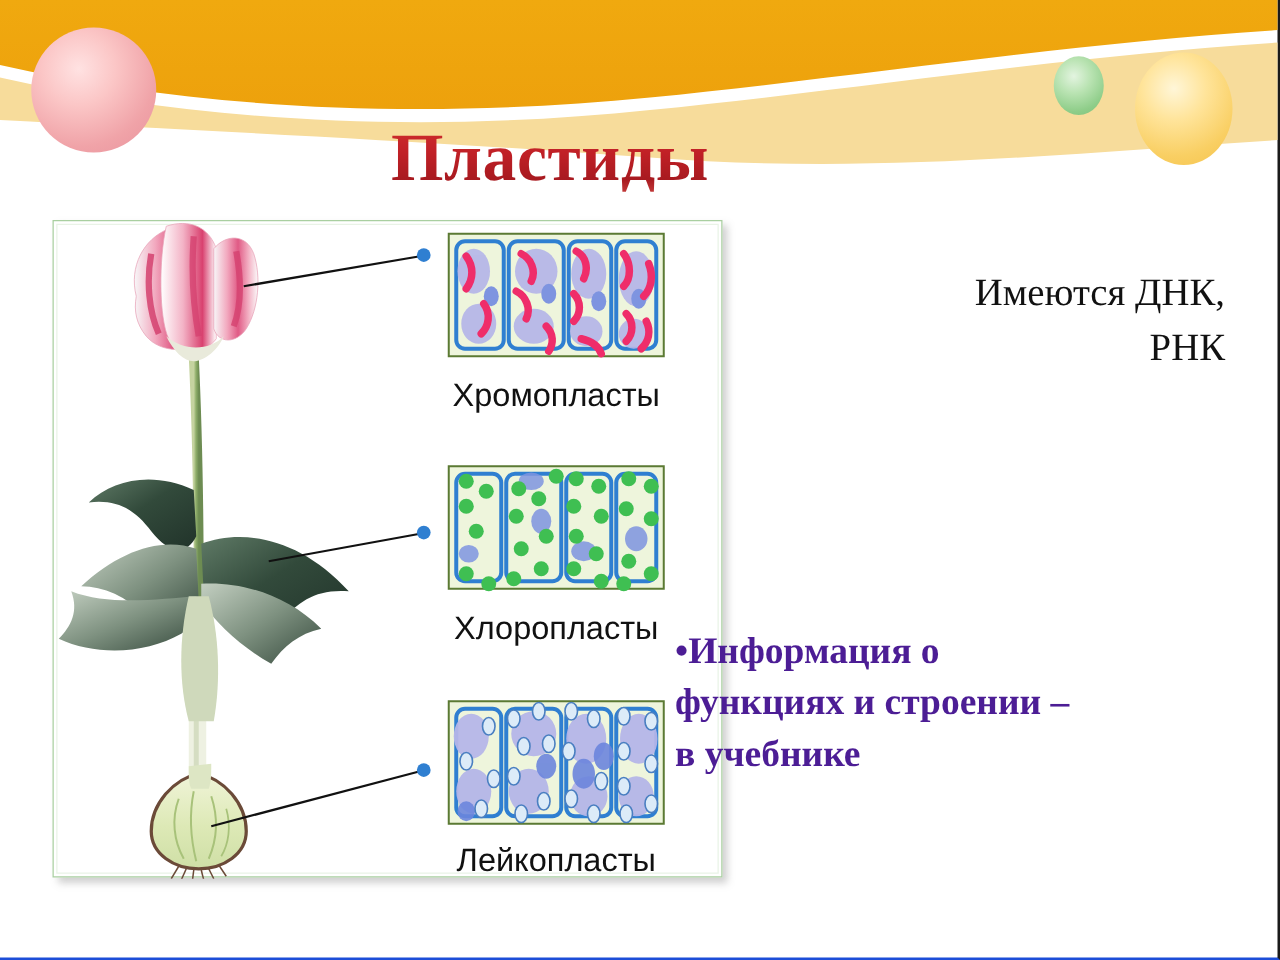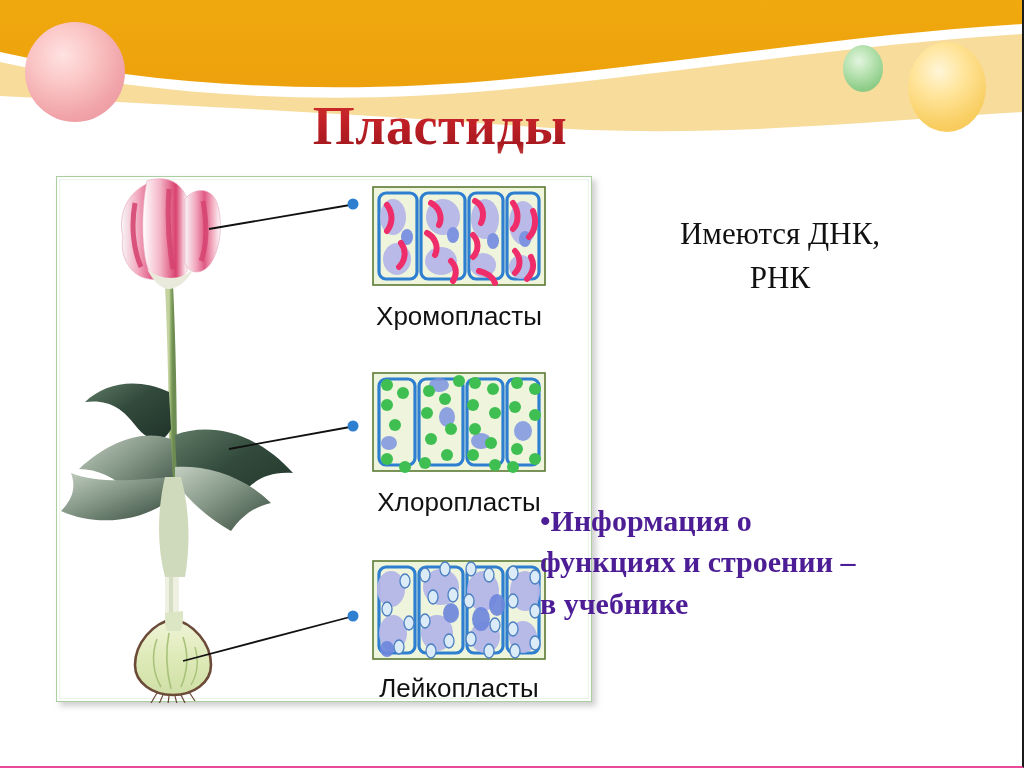--- a/index.html
+++ b/index.html
@@ -7,21 +7,21 @@
   body {
     font-family:"Liberation Serif", serif;
     background:#ffffff;
     position:relative;
     overflow:hidden;
   }
   #slide {
     position:absolute; left:0; top:0; width:1024px; height:768px;
     background:#ffffff;
     border-right:2px solid #1a1a1a;
-    border-bottom:2px solid #ec4899;
+    border-bottom:2px solid #1d4ed8;
     overflow:hidden;
   }
 
   
   .wave-wrap { position:absolute; left:0; top:0; width:1024px; height:135px; }
   .wave-wrap svg { display:block; }
 
   .bubble { position:absolute; border-radius:50%; }
   .bubble-pink {
     left:25px; top:22px; width:100px; height:100px;
@@ -50,36 +50,35 @@
     background-clip:text;
     -webkit-text-fill-color:transparent;
   }
 
   
   #picture-panel {
     position:absolute; left:42px; top:176px; width:536px; height:526px;
     background:#ffffff;
     border:1px solid #a9cfa0;
     box-shadow:4px 4px 6px rgba(130,130,130,.38);
-    margin-left:14px;
   }
   #picture-panel .inner-edge {
     position:absolute; left:2px; top:2px; right:2px; bottom:2px;
     border:1px solid #e9f3e6;
     pointer-events:none;
   }
   #diagram-svg { position:absolute; left:0; top:0; }
 
   
   #dna-text {
     position:absolute; left:580px; top:212px; width:400px;
     font-family:"Liberation Serif", serif;
     font-size:31px; line-height:1.42;
     color:#111111;
-    text-align:center;
+    text-align:right;
     white-space:pre-line;
   }
   #info-text {
     position:absolute; left:540px; top:500px; width:440px;
     font-family:"Liberation Serif", serif;
     font-weight:bold;
     font-size:30px; line-height:1.38;
     color:#4c1d95;
     white-space:pre-line;
   }

